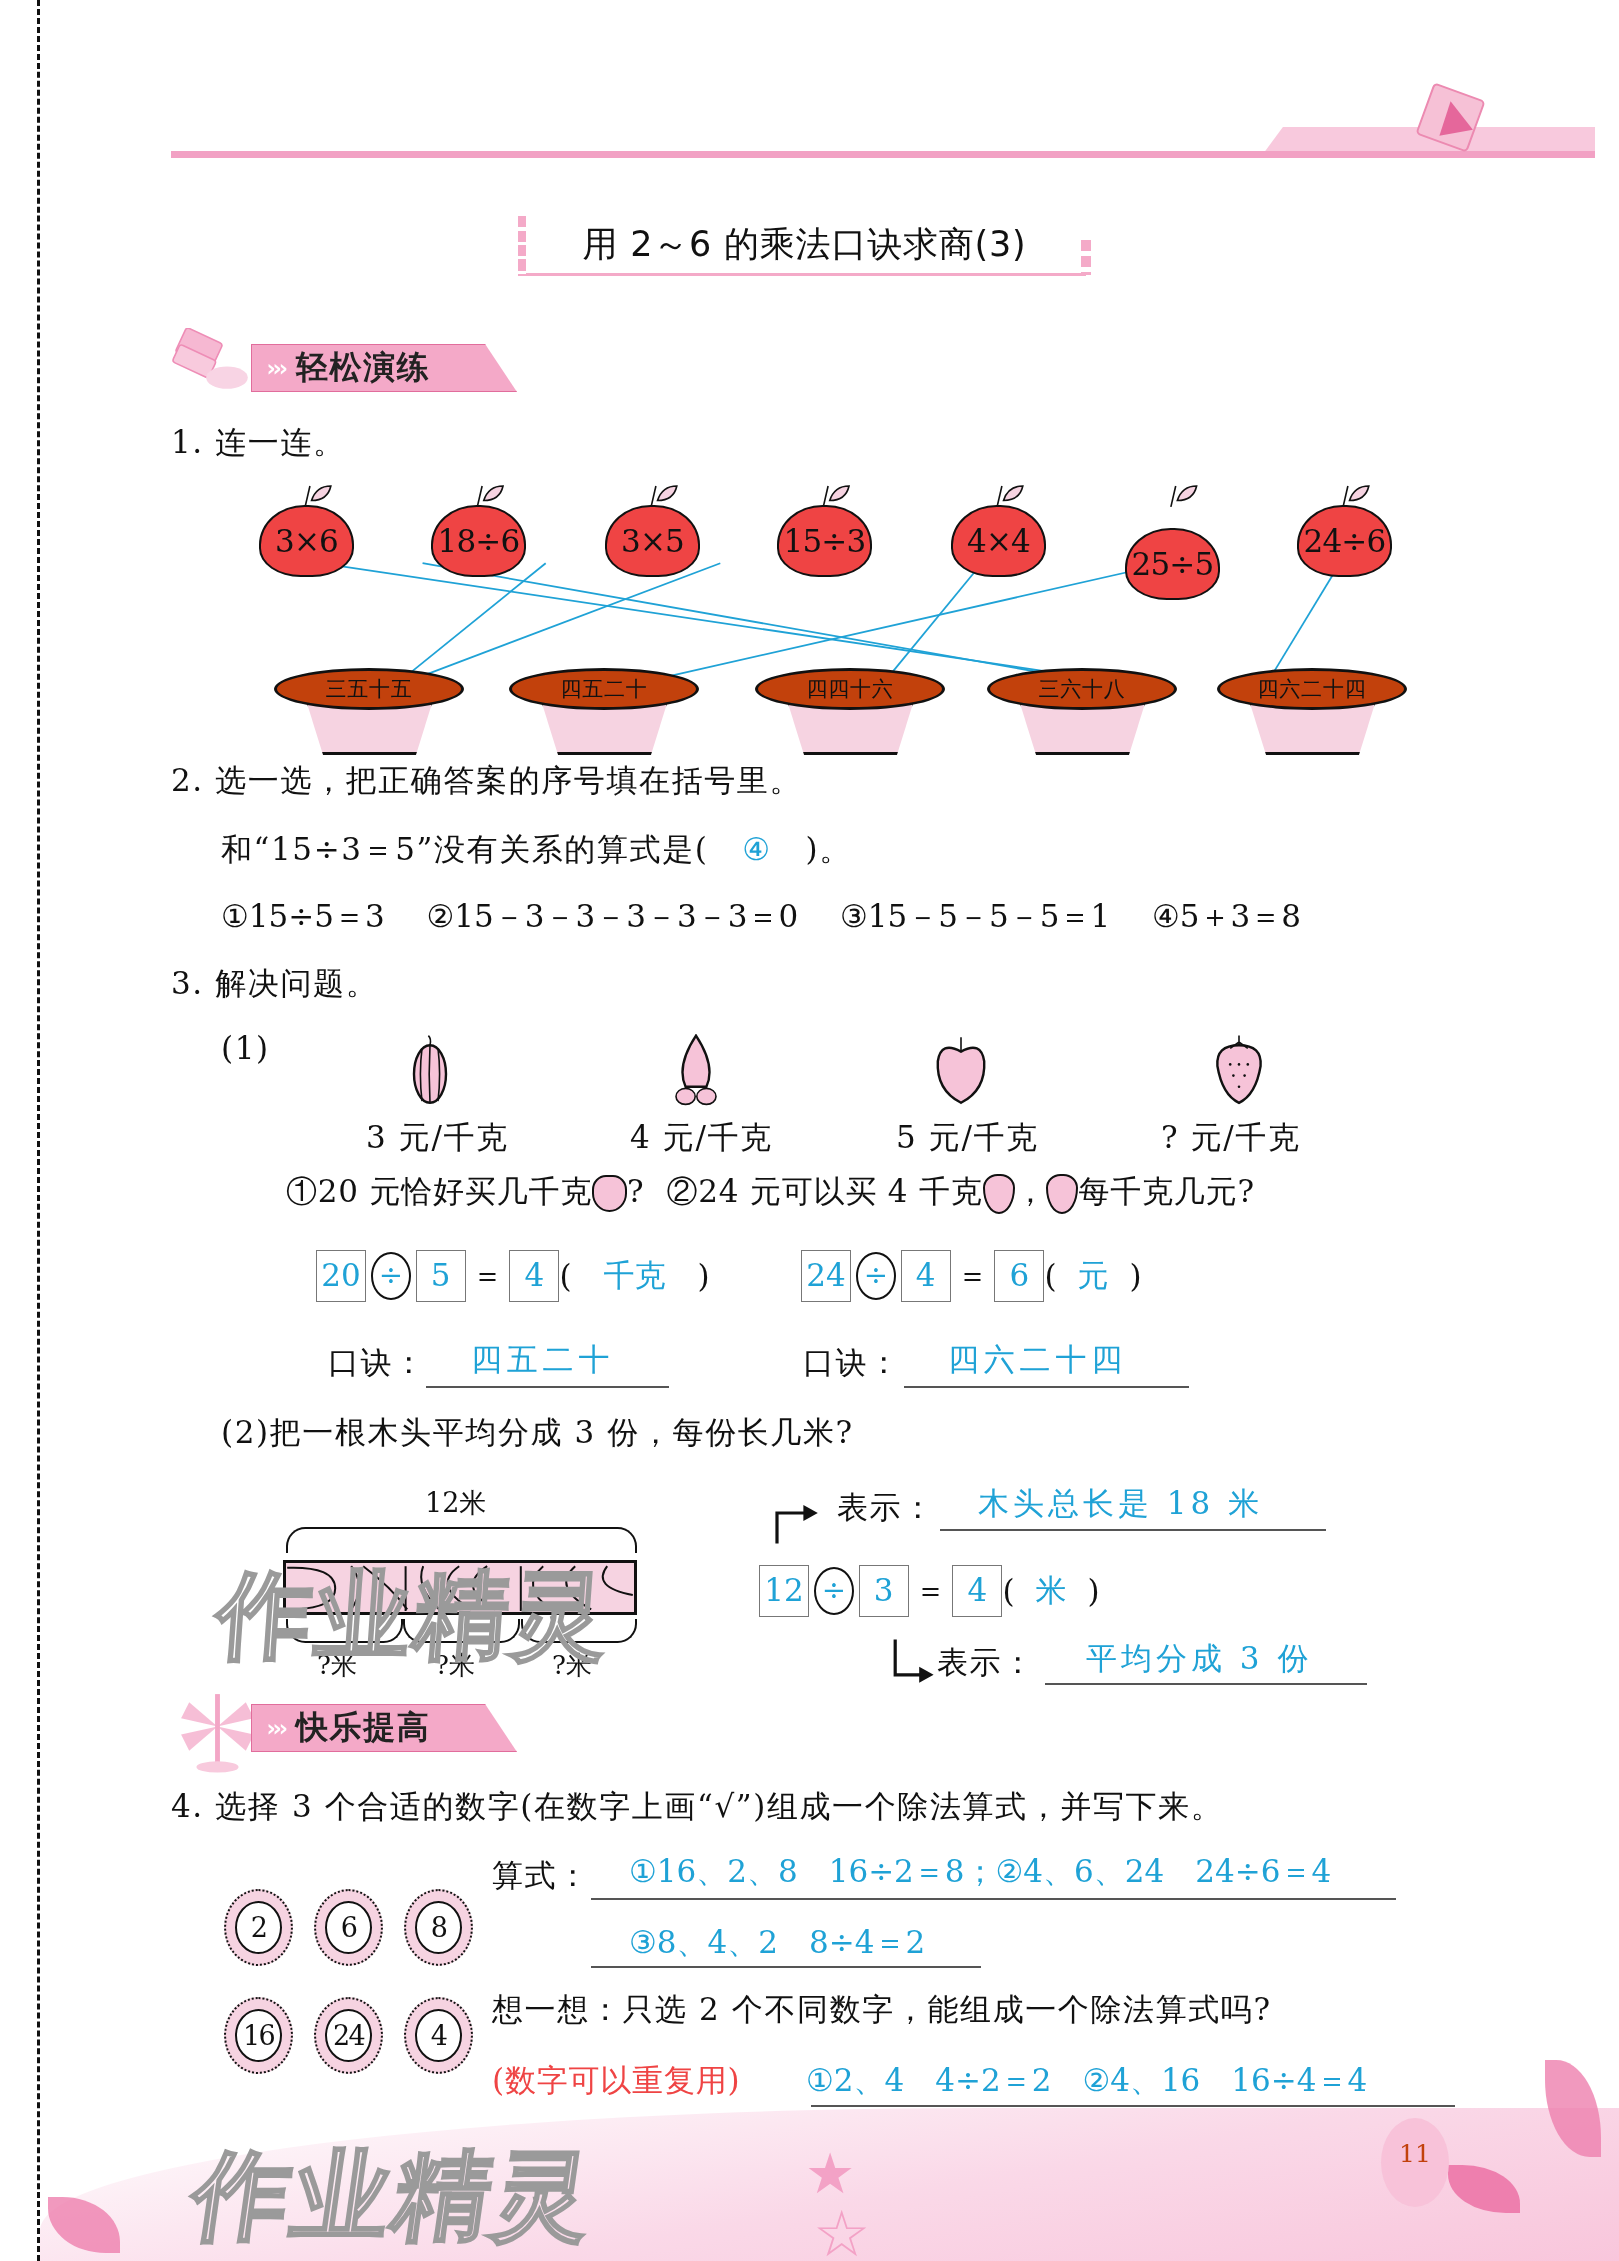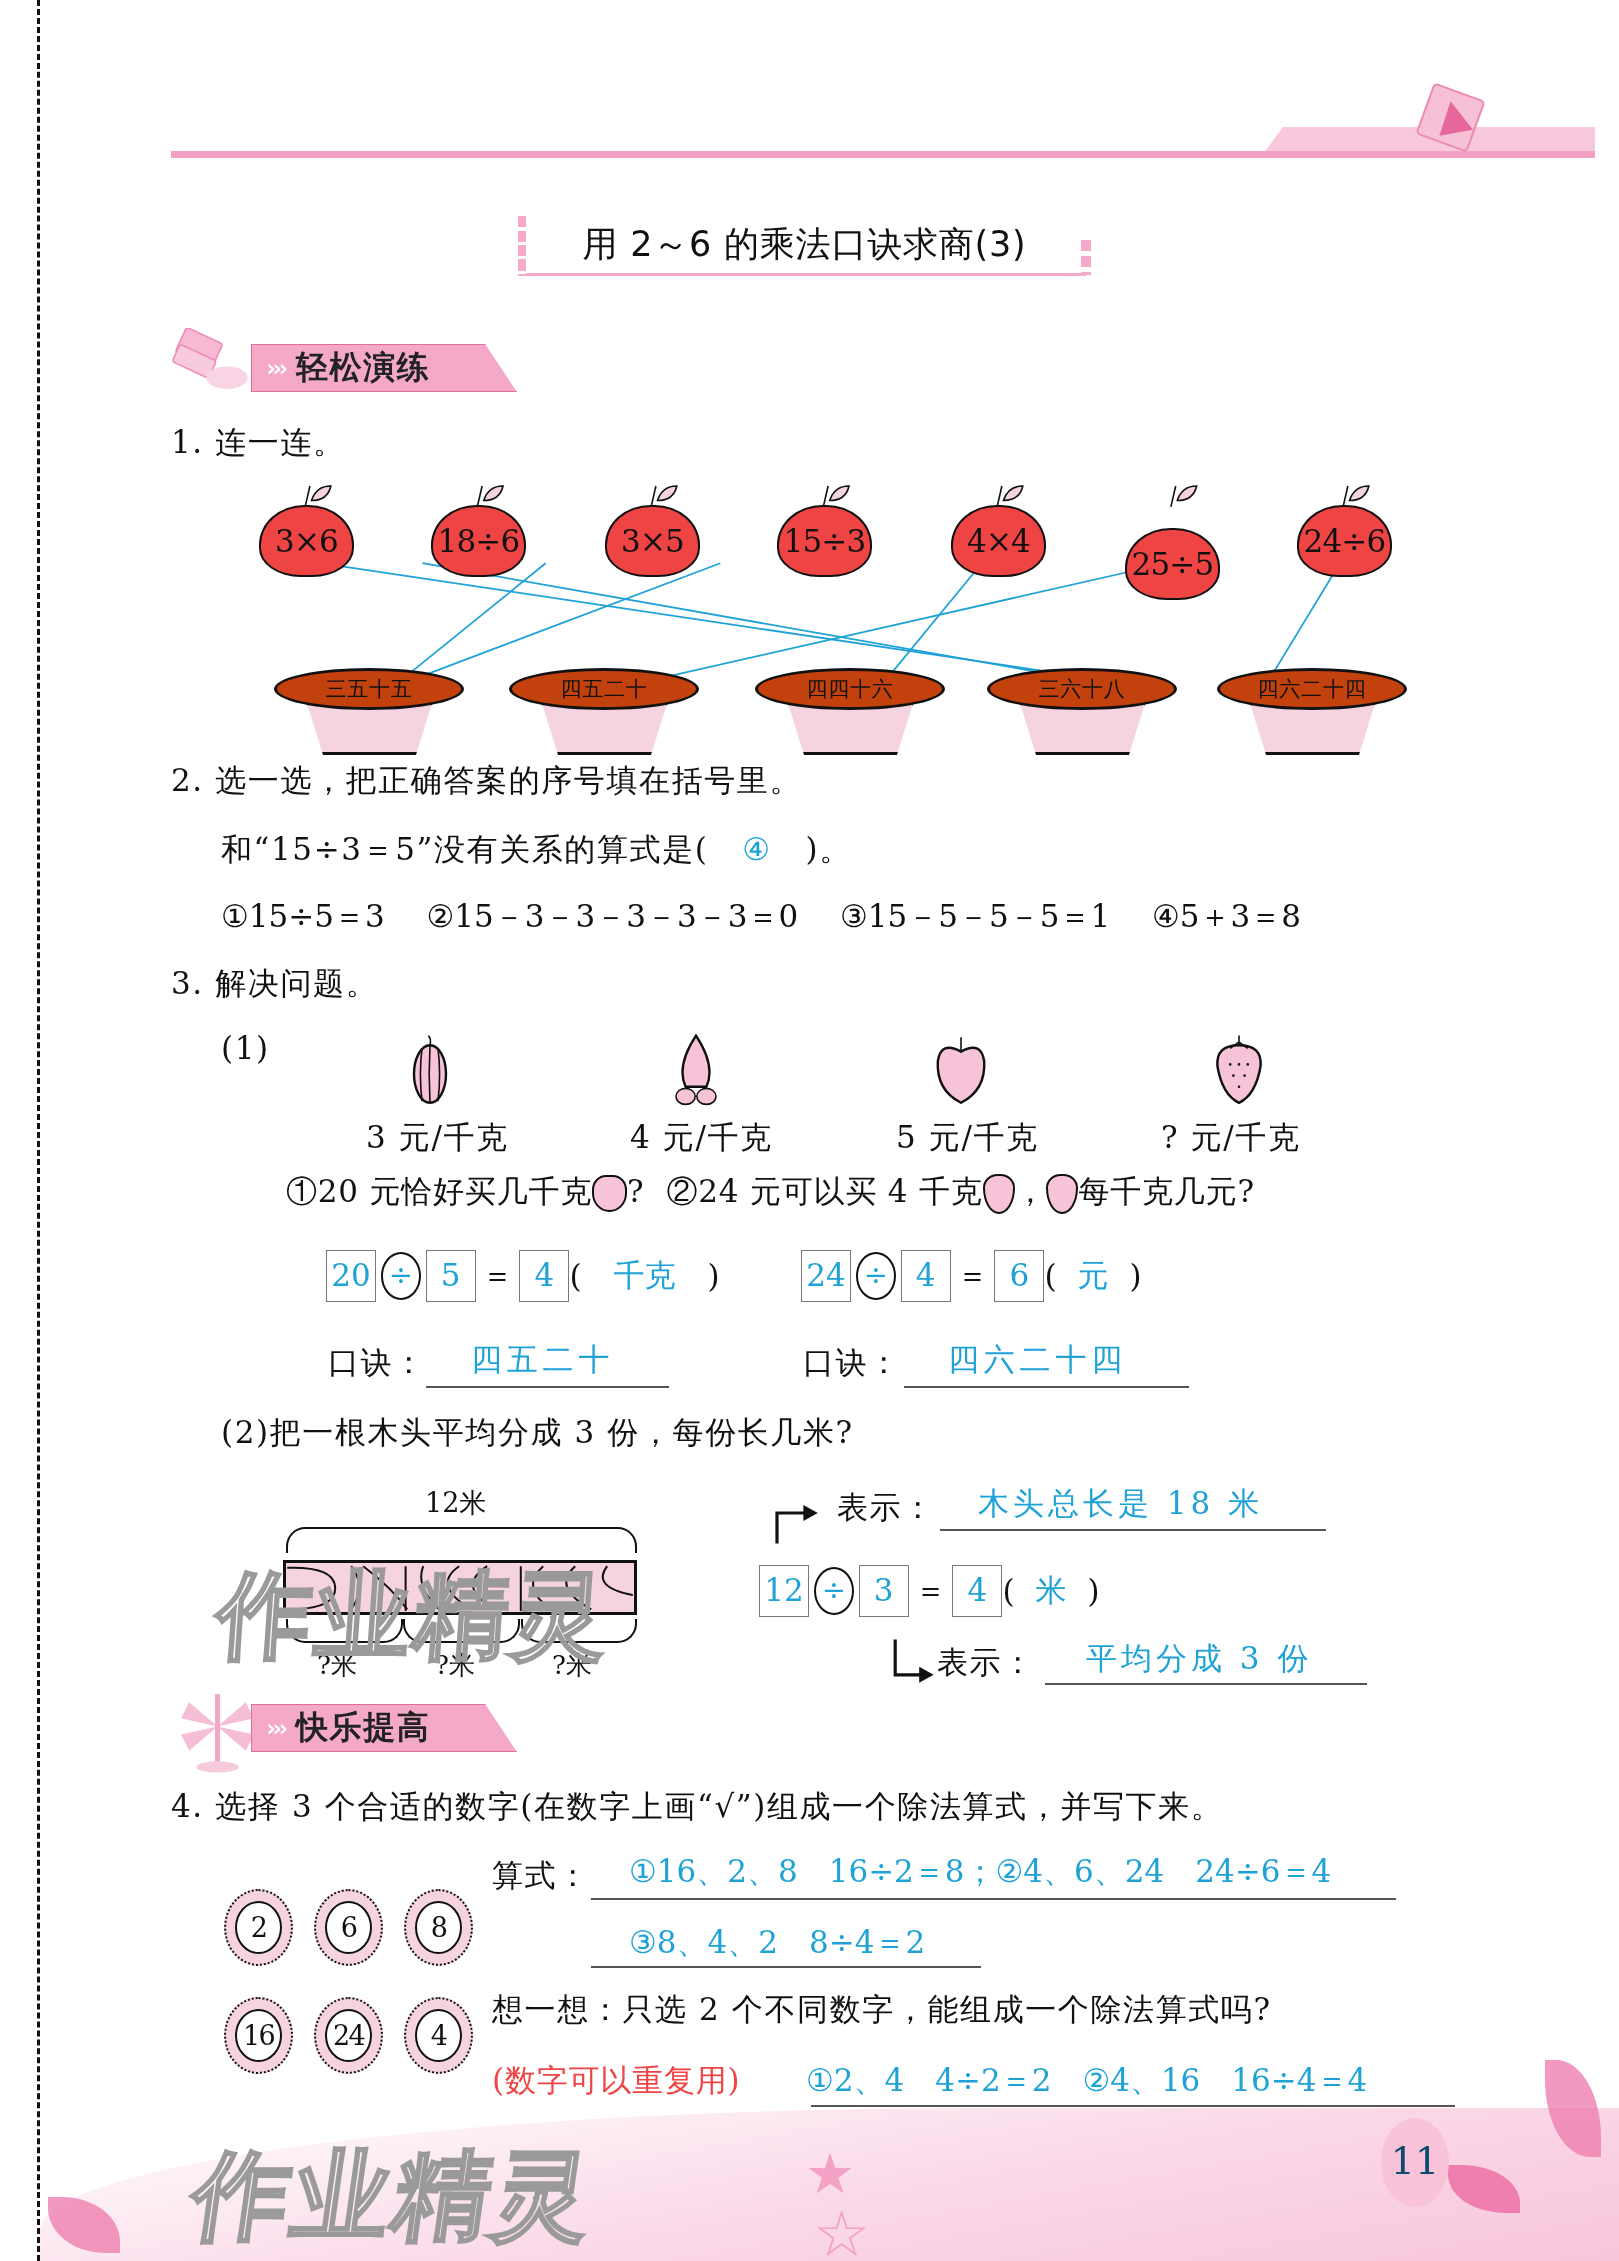--- a/index.html
+++ b/index.html
@@ -43,21 +43,21 @@
   .flower-inner { width: 47px; height: 53px; border-radius: 50%; background: #fff; border: 2.4px solid #111; display: flex; align-items: center; justify-content: center; font-size: 27px; letter-spacing: -1.6px; }
 
   .log { position: absolute; left: 283px; top: 1560px; width: 354px; height: 55px; border: 3.2px solid #111; background: #f6d3e1; }
   .brace { position: absolute; border: 2.4px solid #111; border-bottom: none; border-radius: 19.3px 19.3px 0 0; height: 26px; }
   .brace-down { position: absolute; border: 2.4px solid #111; border-top: none; border-radius: 0 0 19.3px 19.3px; height: 24px; }
 
   .watermark { position: absolute; font-family: "DejaVu Sans", sans-serif; font-weight: bold; color: transparent; -webkit-text-stroke: 2.4px #9a9a9a; letter-spacing: 3.2px; }
 
   .footer-swoosh { position: absolute; left: 40px; top: 2108px; width: 1580px; height: 153px; background: linear-gradient(170deg, rgba(248,200,222,0.0) 0%, rgba(248,200,222,0.7) 55%, rgba(244,160,196,0.6) 100%); border-radius: 60% 0 0 0 / 80% 0 0 0; }
   .page-num-bg { position: absolute; left: 1381px; top: 2118px; width: 68px; height: 89px; border-radius: 50%; background: #f8c2d9; }
-  .page-num { position: absolute; left: 1381px; top: 2139px; width: 68px; text-align: center; font-size: 38px; color: #0c4a6e; }
+  .page-num { position: absolute; left: 1381px; top: 2139px; width: 68px; text-align: center; font-size: 25px; color: #c2410c; }
   .leaf { position: absolute; background: #ee7fae; border-radius: 0 80% 0 80%; }
   .star { position: absolute; color: #f3a2c6; font-size: 56px; font-family: "DejaVu Sans", sans-serif; }
 </style>
 </head>
 <body>
 
 <div class="cut-line"></div>
 <div class="hdr-band"></div>
 <div class="hdr-line"></div>
 <div class="hdr-icon"></div>
@@ -215,21 +215,21 @@
 <div class="q" style="left:366px;top:1117px">3 元/千克</div>
 <div class="q" style="left:630px;top:1117px">4 元/千克</div>
 <div class="q" style="left:896px;top:1117px">5 元/千克</div>
 <div class="q" style="left:1161px;top:1117px">? 元/千克</div>
 
 <div class="q" style="left:286px;top:1171px;letter-spacing:0.8px">
   <span>①20 元恰好买几千克</span><span style="display:inline-block;width:35px;height:37px;background:#f6c3d8;border:2.4px solid #111;border-radius:40% 40% 50% 50%;vertical-align:middle"></span><span>?</span>
   <span style="margin-left:11.3px">②24 元可以买 4 千克</span><span style="display:inline-block;width:32px;height:40px;background:#f6c3d8;border:2.4px solid #111;border-radius:45% 45% 50% 50% / 35% 35% 65% 65%;vertical-align:middle"></span><span>，</span><span style="display:inline-block;width:32px;height:40px;background:#f6c3d8;border:2.4px solid #111;border-radius:45% 45% 50% 50% / 35% 35% 65% 65%;vertical-align:middle"></span><span>每千克几元?</span>
 </div>
 
-<div class="eqrow" style="left:326px;top:1250px">
+<div class="eqrow" style="left:316px;top:1250px">
   <span class="box">20</span>
   <span class="op-circle">÷</span>
   <span class="box">5</span>
   <span class="sym">＝</span>
   <span class="box">4</span>
   <span>(</span>
   <span class="ans" style="margin:0 32px">千克</span>
   <span>)</span>
 </div>
 

